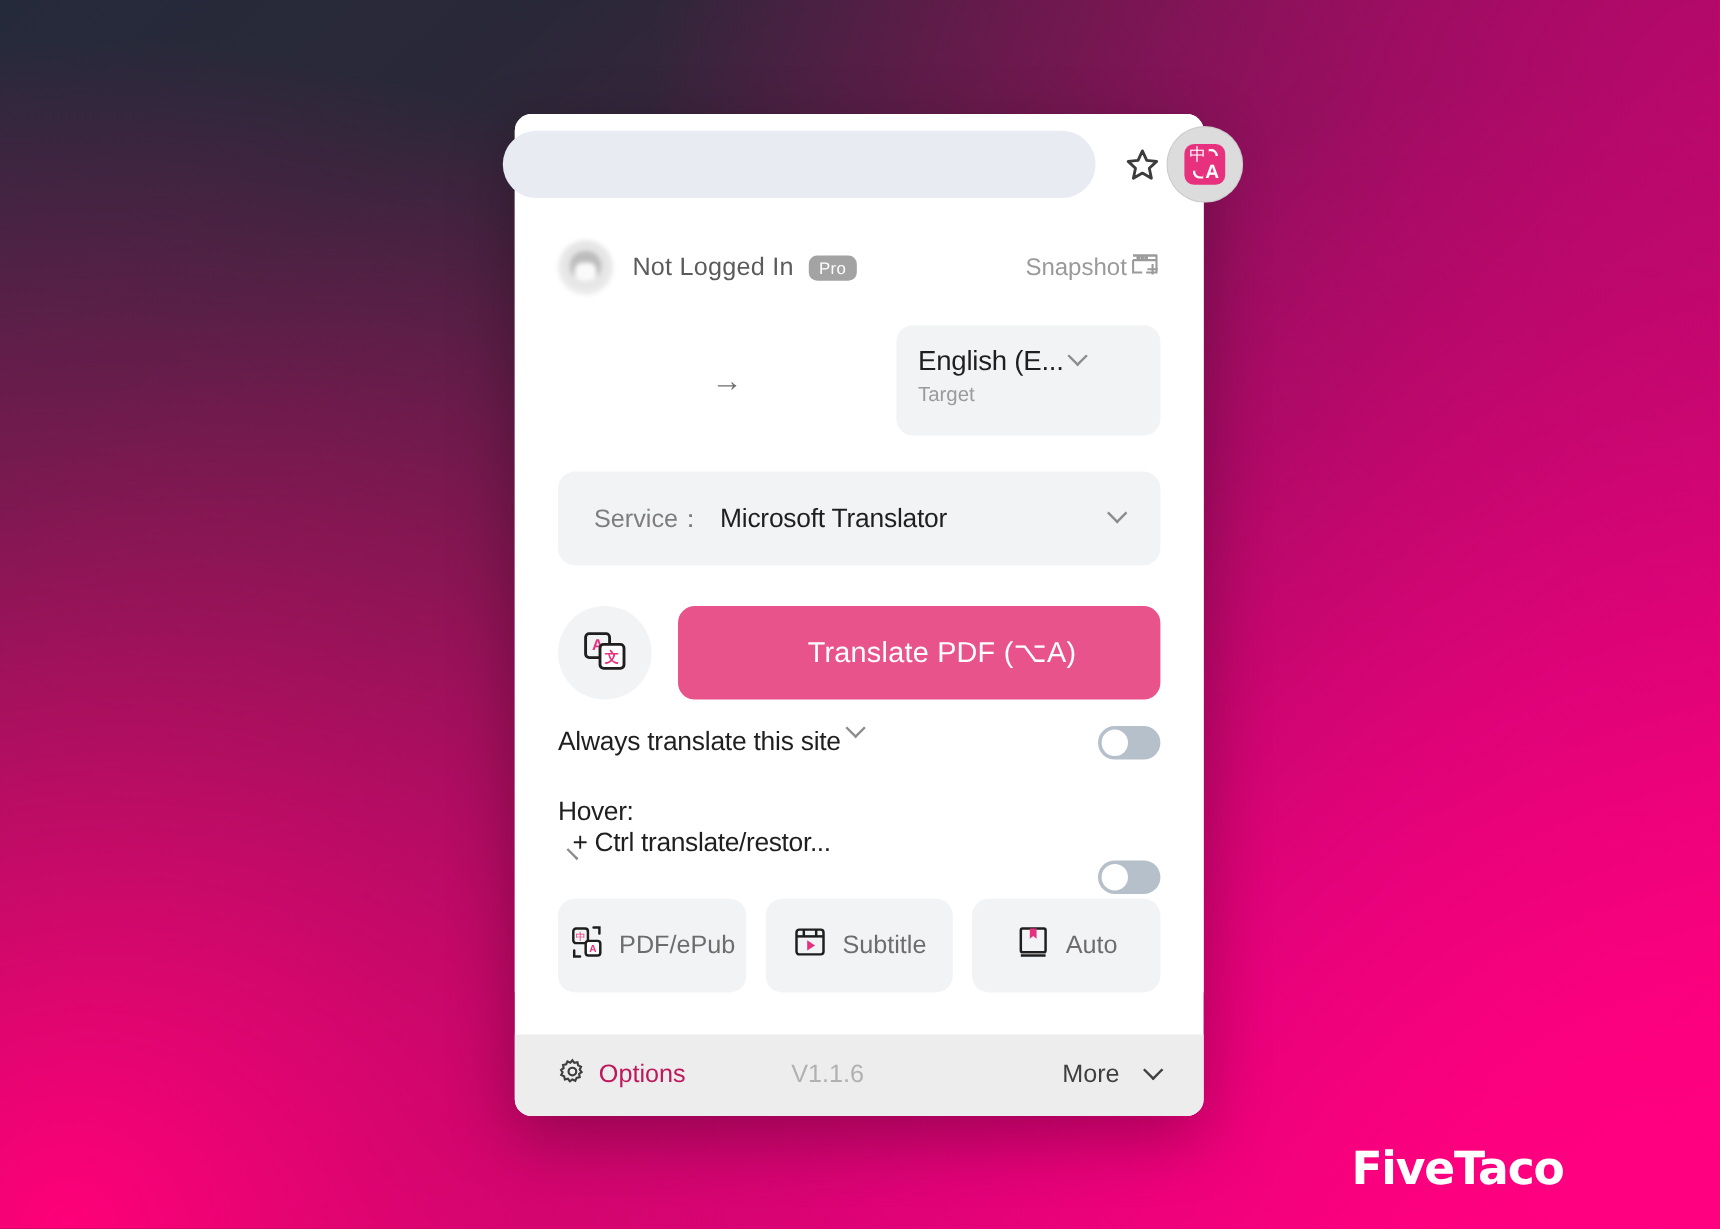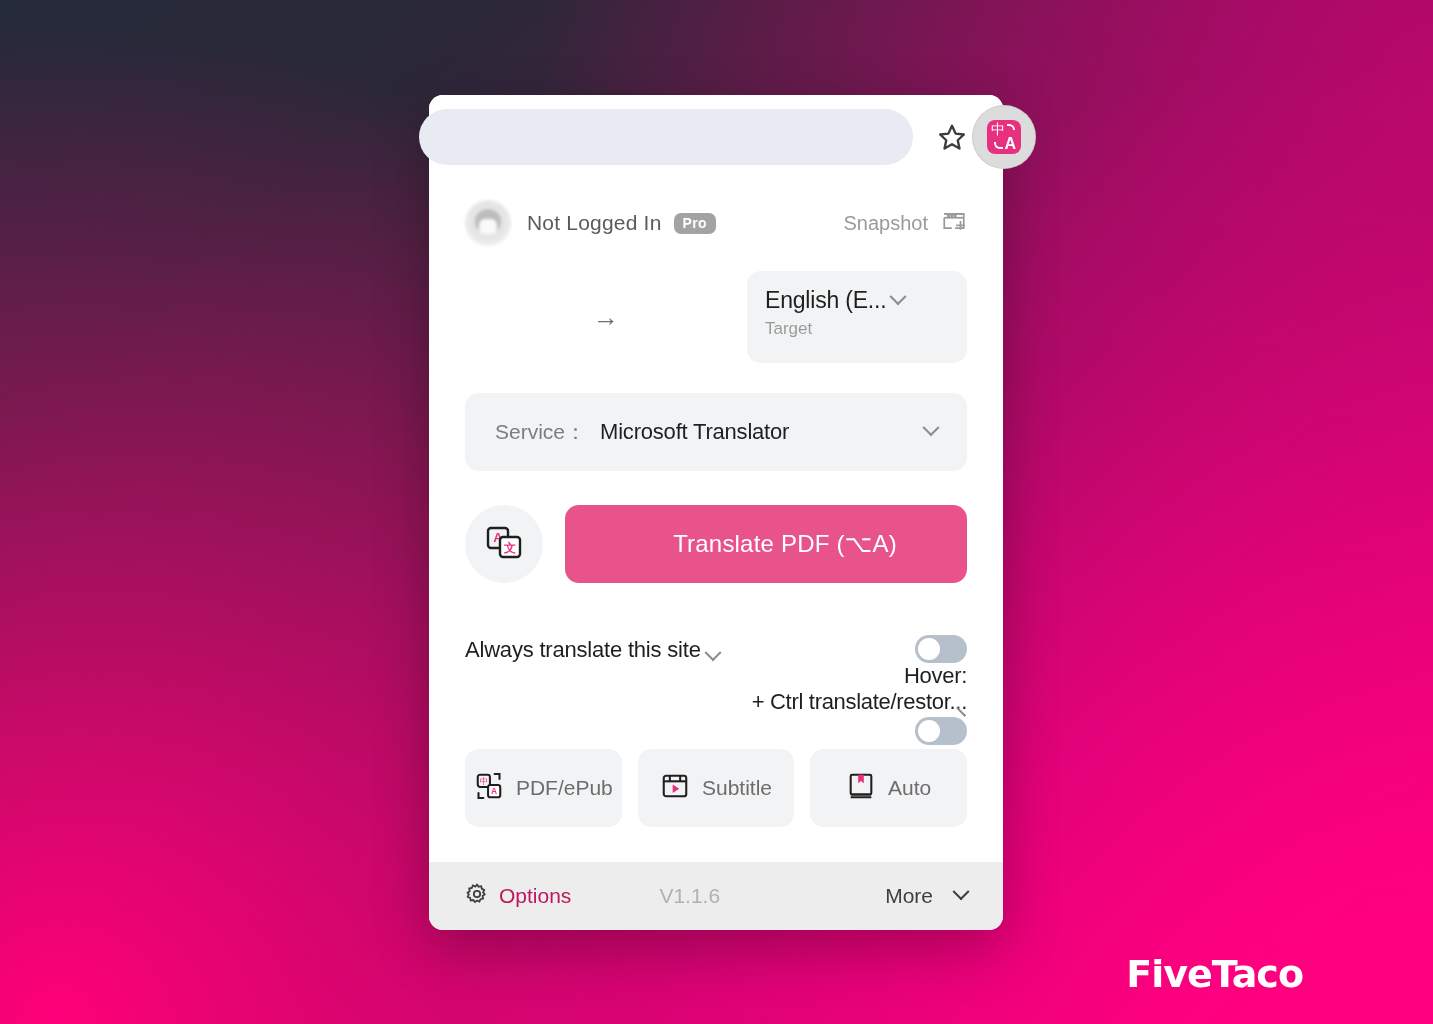--- a/index.html
+++ b/index.html
@@ -138,30 +138,30 @@
     margin-left: 16px;
     font-size: 21px;
     color: #5b5b5b;
     letter-spacing: .2px;
   }
   .pro-badge {
     margin-left: 12px;
     background: #A3A3A3;
     color: #fff;
     font-size: 14px;
-    font-weight: 700;
+    font-weight: 400;
     padding: 2px 9px 3px;
     border-radius: 7px;
     letter-spacing: .3px;
   }
   .snapshot {
     margin-left: auto;
     display: flex;
     align-items: center;
-    gap: 13px;
+    gap: 2px;
     color: #9a9a9a;
     font-size: 20px;
   }
 
   
   .lang-row {
     display: flex;
     align-items: center;
     gap: 0;
     margin-top: 4px;
@@ -242,21 +242,21 @@
     border: none;
     cursor: pointer;
     letter-spacing: .2px;
     font-family: "Liberation Sans", sans-serif;
     padding-left: 38px;
   }
 
   
   .toggle-row {
     display: flex;
-    align-items: flex-end;
+    align-items: flex-start;
     height: 58px;
     margin-top: 22px;
   }
   .toggle-row + .toggle-row { margin-top: 0; flex-direction: column; }
   .toggle-label { font-size: 22px; color: #1f1f1f; letter-spacing: -.2px; }
   .toggle-label2 { font-size: 22px; color: #1f1f1f; letter-spacing: -.3px; }
   .switch {
     margin-left: auto;
     width: 52px; height: 28px;
     border-radius: 14px;

